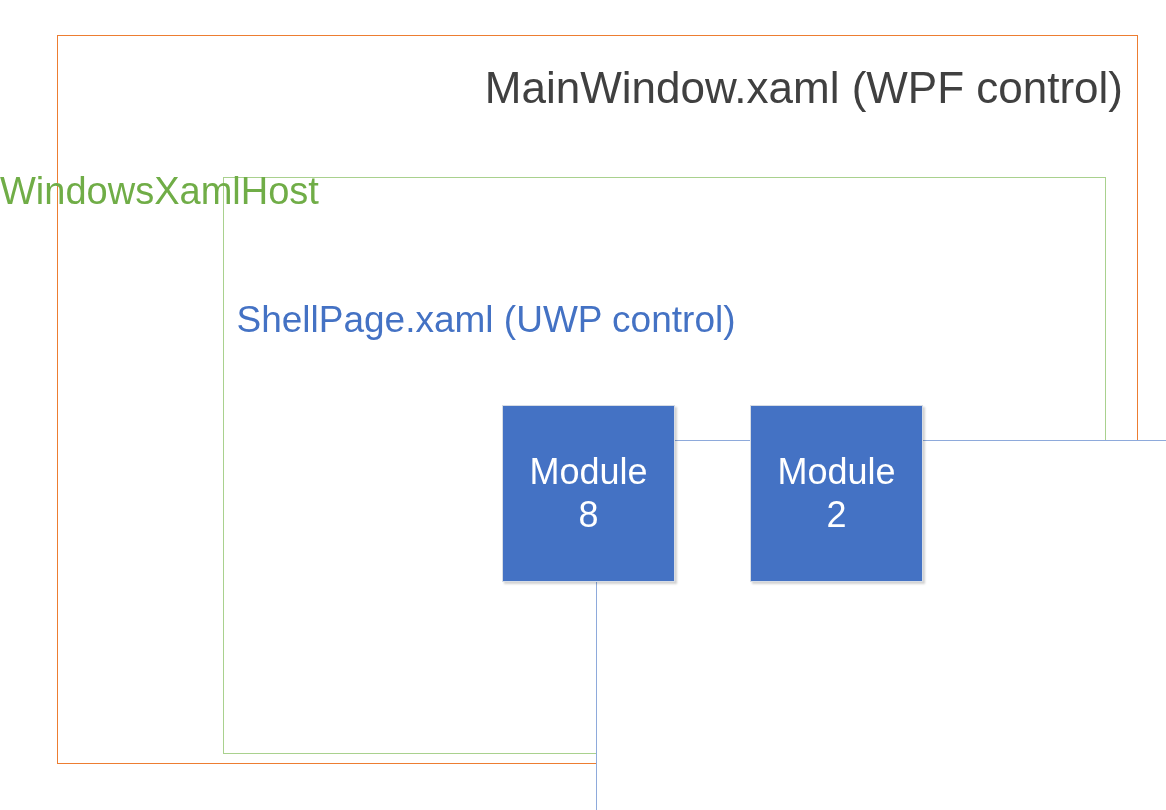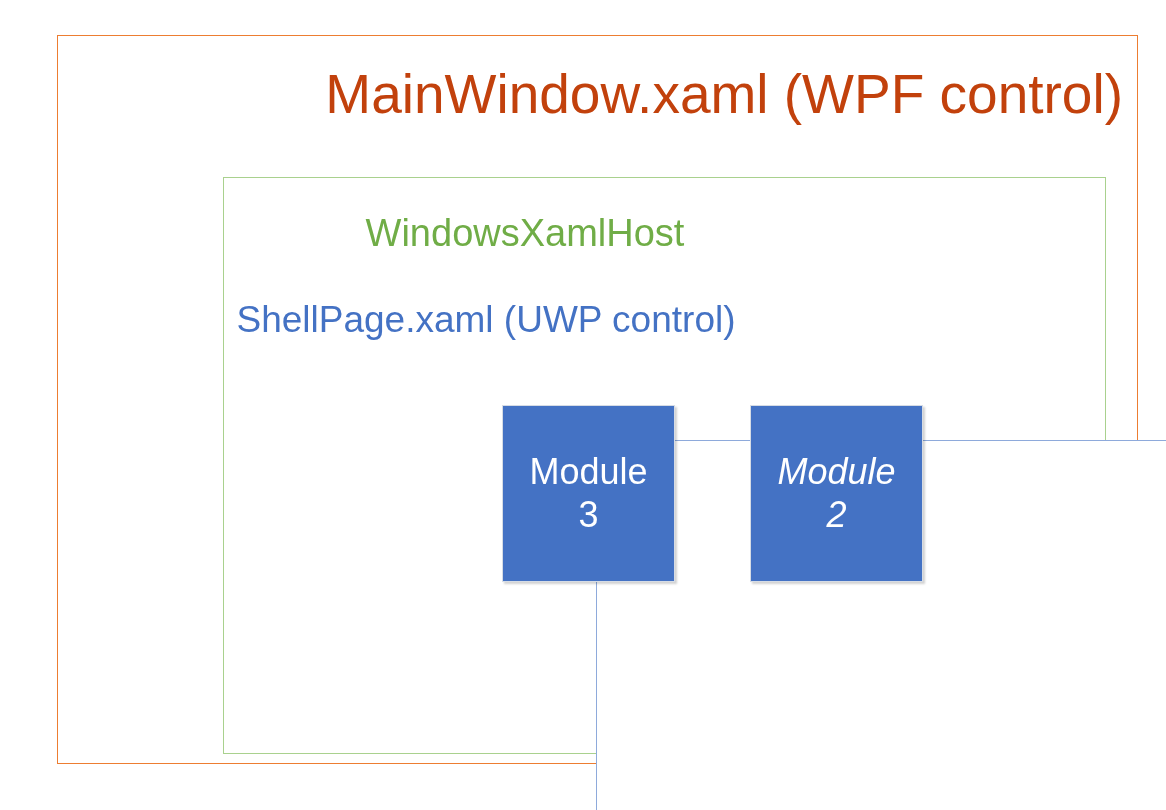--- a/index.html
+++ b/index.html
@@ -62,33 +62,32 @@
     position: absolute;
     white-space: nowrap;
     line-height: 1.1;
   }
 
   .label-outer {
     left: 0;
     right: 43px;
     top: 64px;
     text-align: right;
-    color: #c2410c;
-    font-size: 55px;
+    color: #404040;
+    font-size: 44px;
     margin-left: 45px;
   }
 
   .label-middle {
     left: 0;
     right: 116px;
     top: 171px;
-    text-align: center;
+    text-align: left;
     color: #70AD47;
     font-size: 38px;
-    margin-top: 42px;
   }
 
   .label-inner {
     left: 0;
     right: 194px;
     top: 300px;
     text-align: center;
     color: #4472C4;
     font-size: 37px;
   }
@@ -101,21 +100,21 @@
     height: 177px;
     box-sizing: border-box;
     background: #4472C4;
     border: 1.5px solid #D6DCE5;
     box-shadow: 1.5px 1.5px 2px rgba(0,0,0,0.18);
     display: flex;
     align-items: center;
     justify-content: center;
   }
   #module-1 { left: 502px; }
-  #module-2 { left: 750px; font-style: italic; }
+  #module-2 { left: 750px; }
 
   .module-label {
     color: #ffffff;
     font-size: 36px;
     line-height: 1.18;
     text-align: center;
     width: 122px;
     word-wrap: break-word;
   }
 </style>
@@ -134,20 +133,20 @@
     </div>
   </div>
 
   <div class="label label-outer">MainWindow.xaml (WPF control)</div>
 
   <div class="label label-middle">WindowsXamlHost</div>
 
   <div class="label label-inner">ShellPage.xaml (UWP control)</div>
 
   <div class="module-box" id="module-1">
-    <span class="module-label">Module 3</span>
+    <span class="module-label">Module 8</span>
   </div>
 
   <div class="module-box" id="module-2">
     <span class="module-label">Module 2</span>
   </div>
 
 </div>
 
 </body></html>

